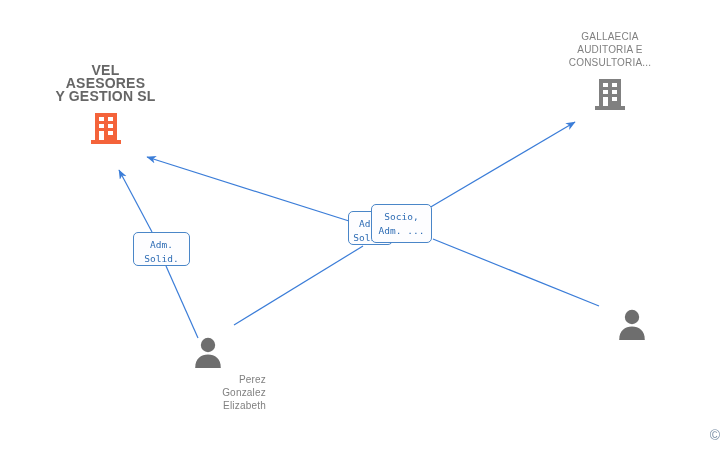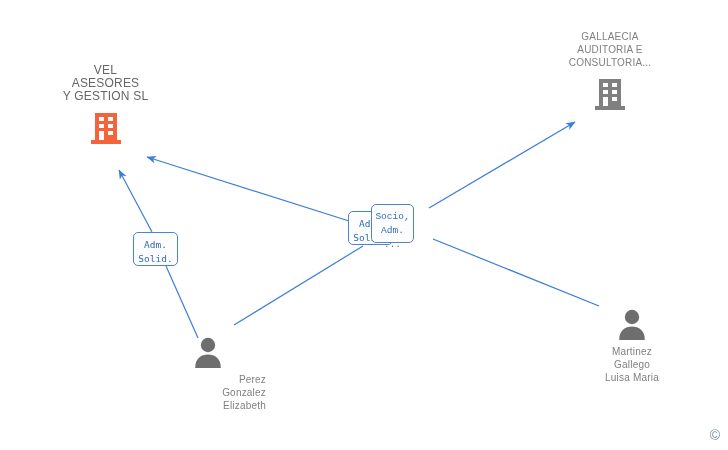--- a/index.html
+++ b/index.html
@@ -29,22 +29,22 @@
   }
   .node-label {
     font-size: 10px;
     line-height: 13px;
     color: #808080;
     white-space: pre-line;
     letter-spacing: .2px;
   }
   .node-label.company-main {
     color: #666666;
-    font-weight: normal;
-    font-size: 12px;
+    font-weight: bold;
+    font-size: 14px;
   }
   .node-icon {
     display: block;
     margin: 0 auto;
   }
 
   
   .rel-box {
     position: absolute;
     box-sizing: border-box;
@@ -153,31 +153,28 @@
     <div class="node-label" style="margin-top:5px;">Perez
 Gonzalez
 Elizabeth</div>
   </div>
 
   <div class="node" style="left:574px; top:308px; width:116px;">
     <svg class="node-icon" width="32" height="32" viewBox="0 0 32 32">
       <circle cx="16" cy="9" r="7.2" fill="#6e6e6e"></circle>
       <path d="M3.2 32 C3.2 22.5 9 18.6 16 18.6 C23 18.6 28.8 22.5 28.8 32 Z" fill="#6e6e6e"></path>
     </svg>
-    <div class="node-label" style="margin-top:5px;">Martinez
-Gallego
-Luisa Maria</div>
   </div>
 
-  <div class="rel-box" style="left:133px; top:232px; width:45px; height:34px;">Adm.
+  <div class="rel-box" style="left:133px; top:232px; width:57px; height:34px;">Adm.
 Solid.</div>
 
   <div class="rel-box" style="left:348px; top:211px; width:45px; height:34px; z-index:2;">Adm.
 Solid.</div>
 
-  <div class="rel-box" style="left:371px; top:204px; width:43px; height:39px; z-index:3;font-family:Liberation Mono, monospace;">Socio,
+  <div class="rel-box" style="left:371px; top:204px; width:61px; height:39px; z-index:3;">Socio,
 Adm. ...</div>
 
   <div id="watermark">
     <span class="wm-c">©</span>
   </div>
 
 </div>
 
 </body></html>

